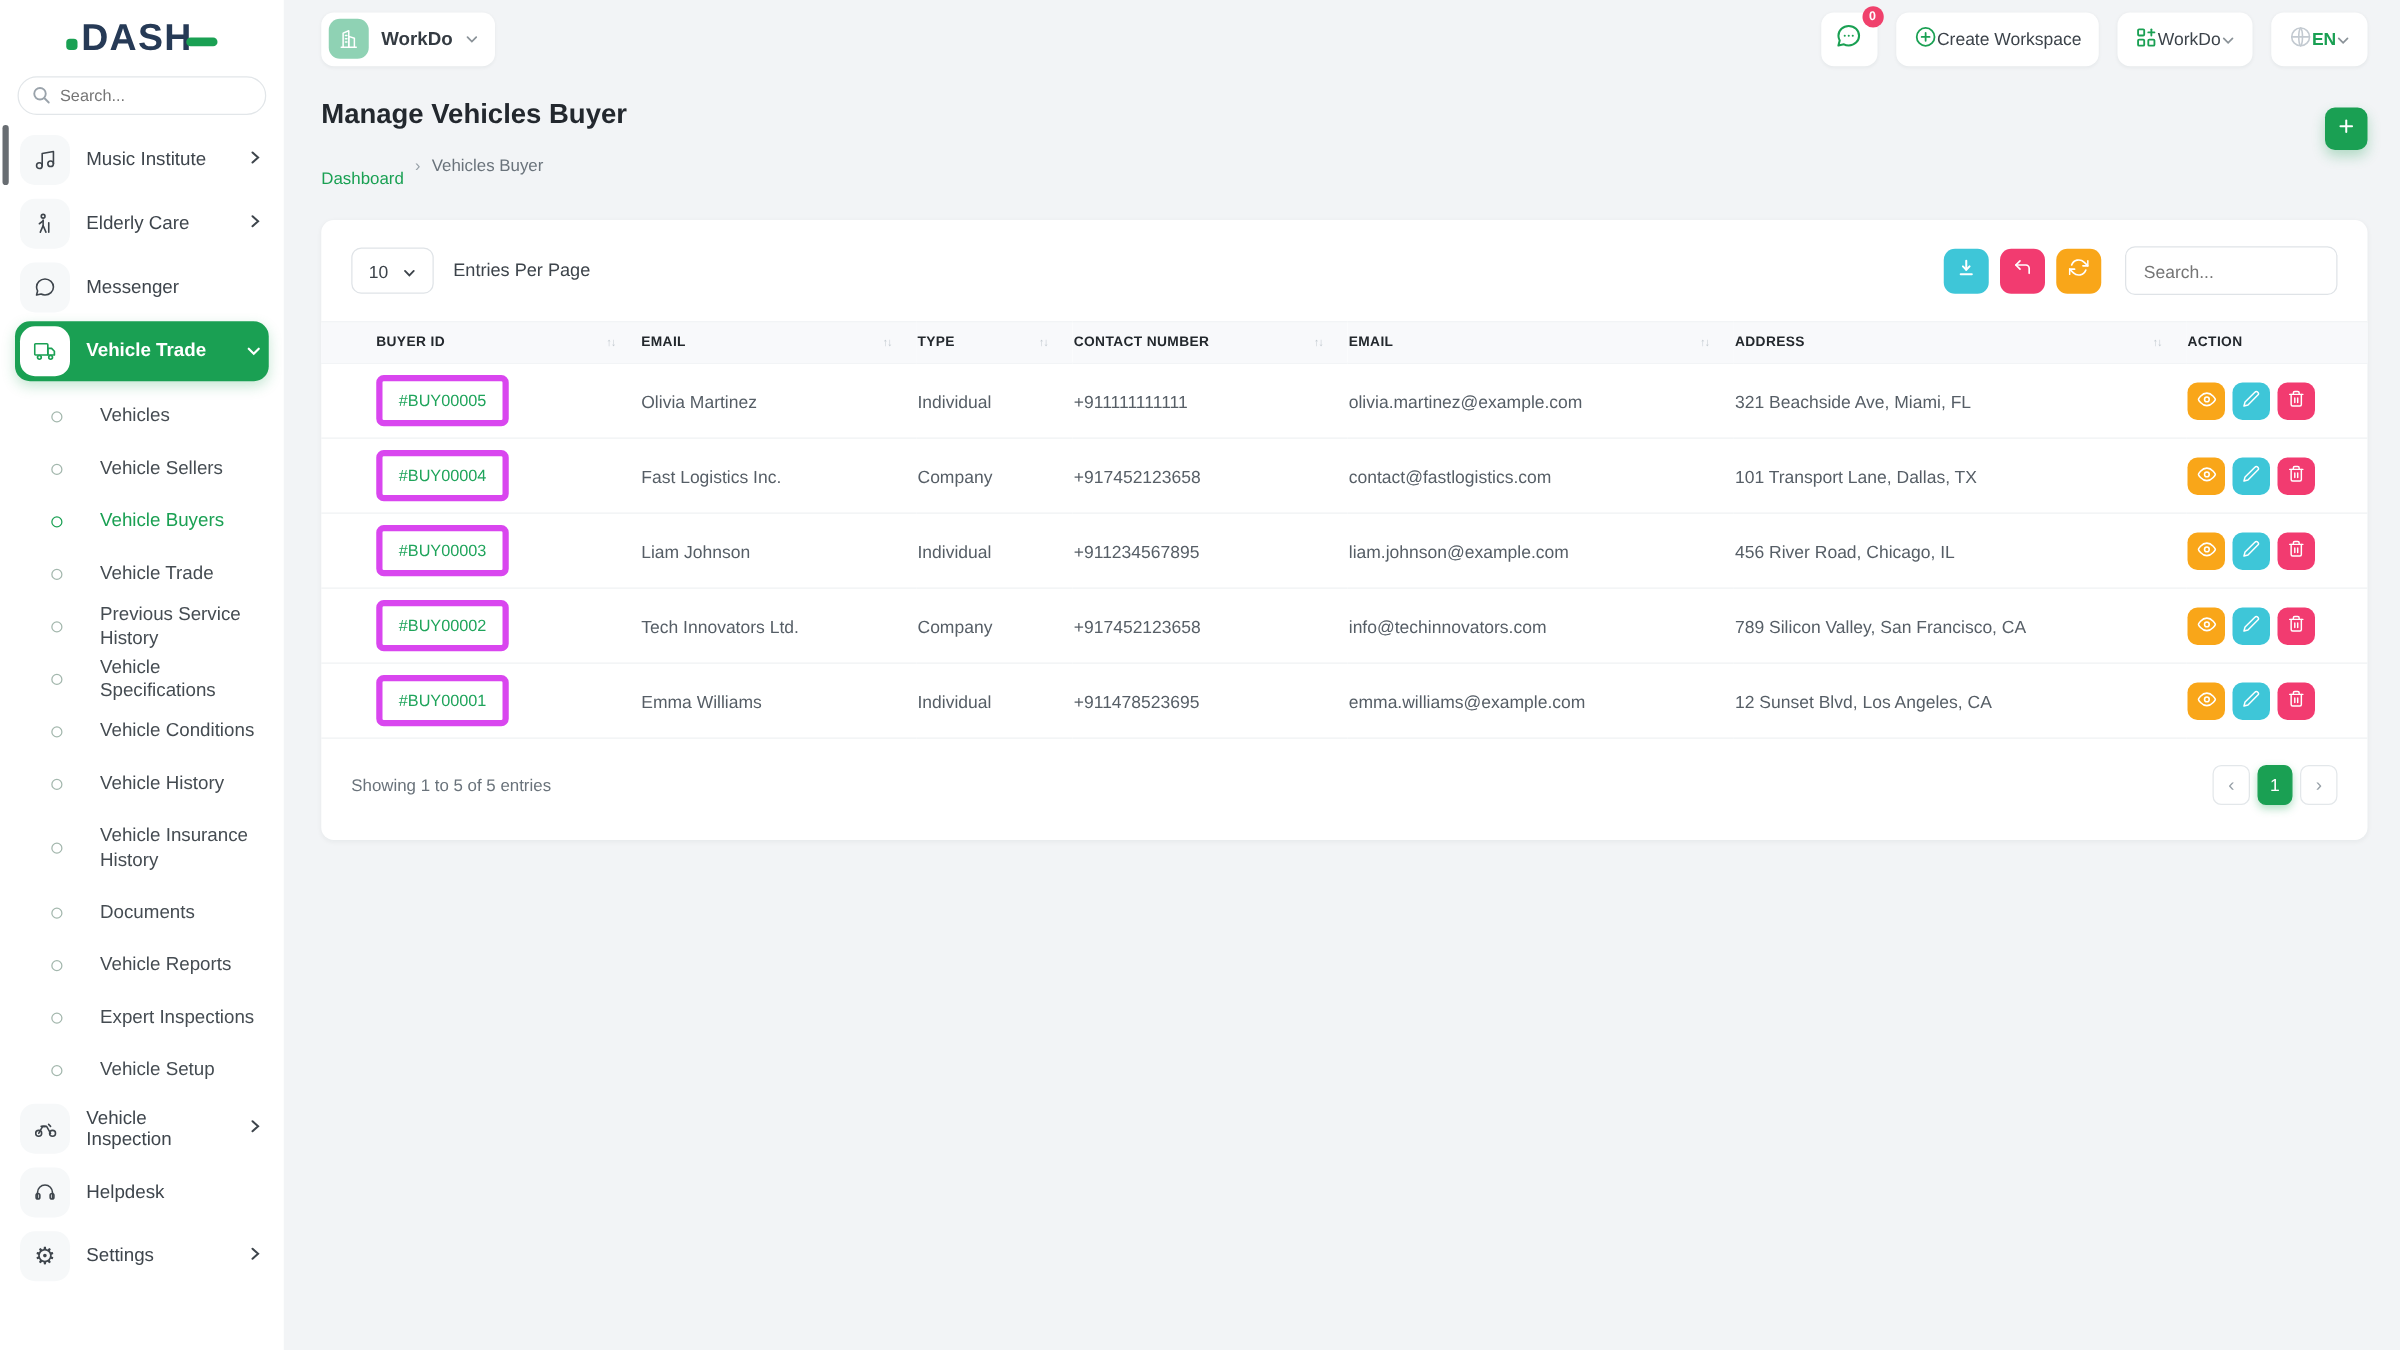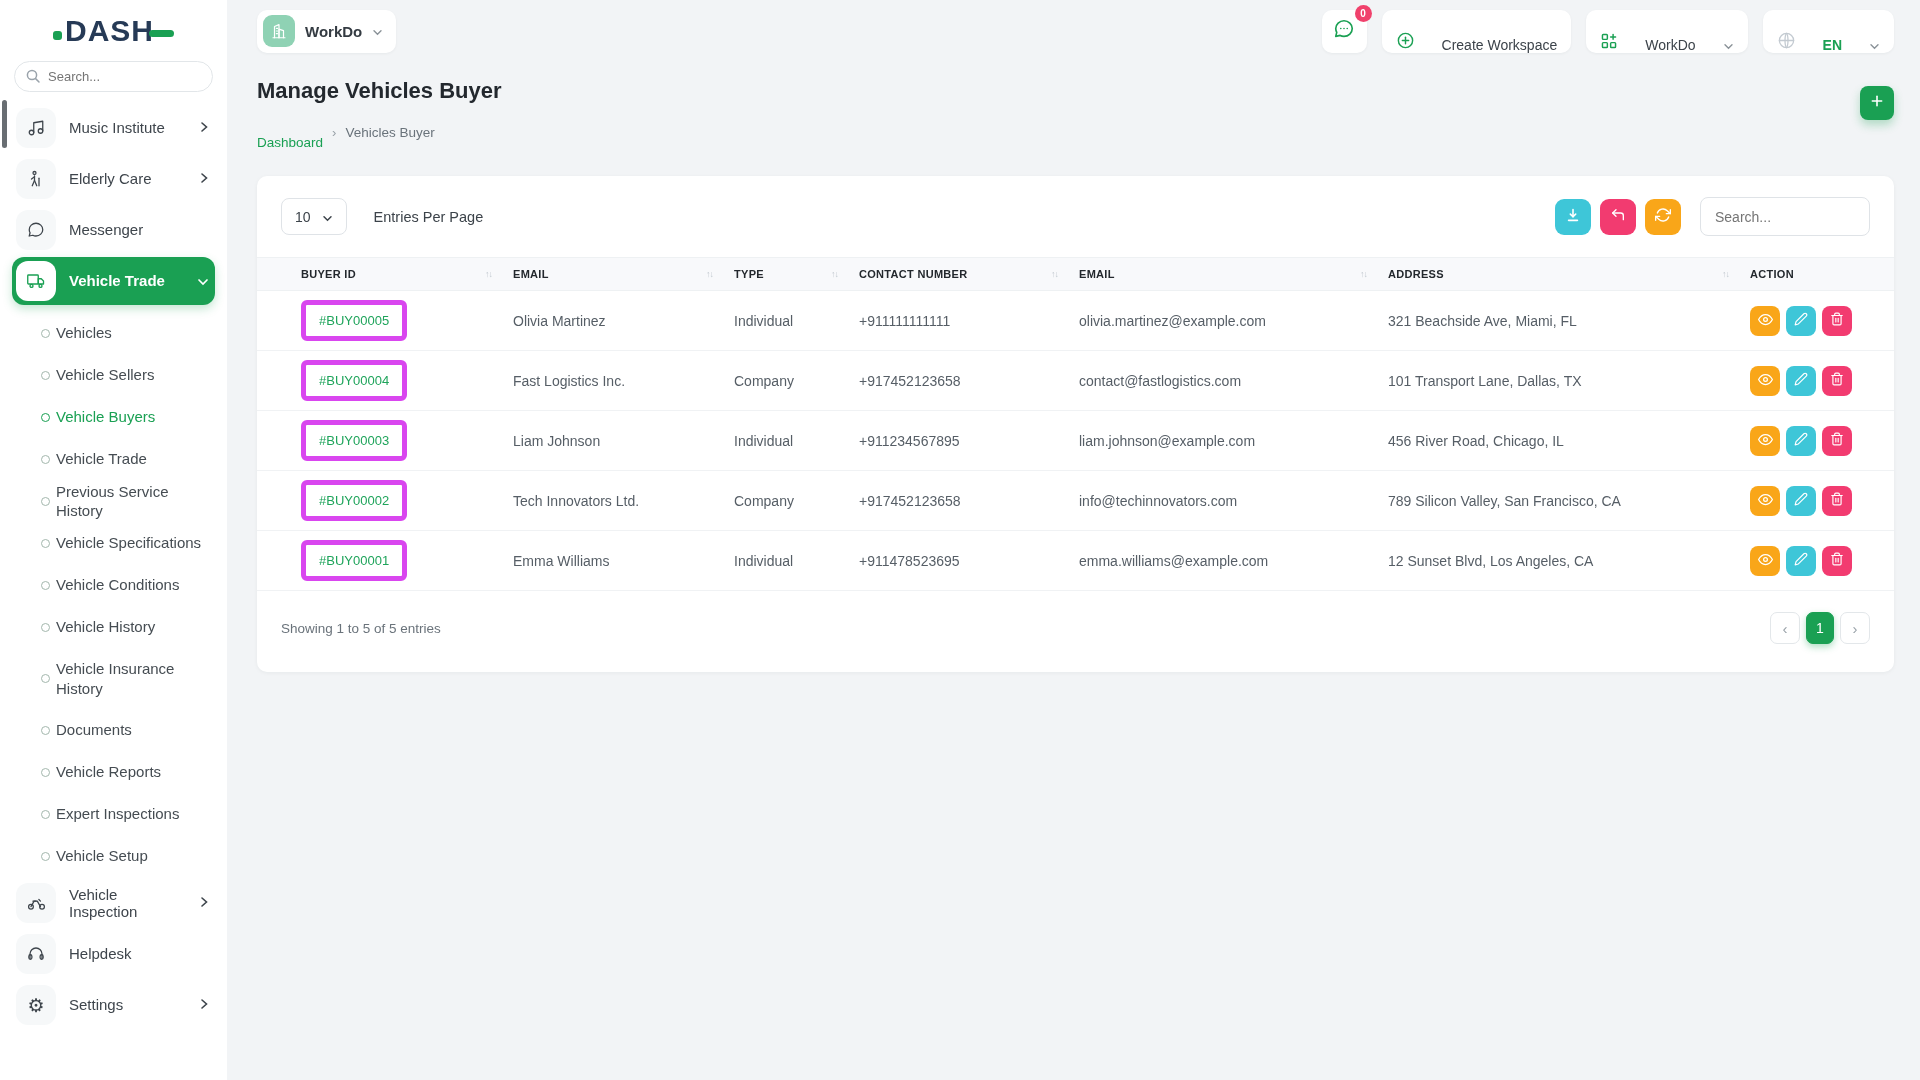--- a/index.html
+++ b/index.html
@@ -20,50 +20,50 @@
   .side-search input { width:100%; height:31px; border:1px solid #e2e6e9; border-radius:16px; padding:0 12px 0 33px; font-size:13px; color:#555; outline:none; }
   .side-search .mag { position:absolute; left:11px; top:7px; }
   .nav { padding:0 12px; }
   .nav-item { display:flex; align-items:center; gap:13px; padding:4px 6px 4px 4px; height:48px; border-radius:12px; cursor:pointer; margin-bottom:3px; }
   .icon-box { width:40px; height:40px; border-radius:12px; background:#f6f8f9; display:flex; align-items:center; justify-content:center; flex-shrink:0; }
   .nav-label { font-size:15px; color:#3e454c; font-weight:500; flex:1; line-height:1.15; }
   .nav-item.active { background:#1aa053; box-shadow:0 4px 10px rgba(26,160,83,.25); }
   .nav-item.active .icon-box { background:#fff; }
   .nav-item.active .nav-label { color:#fff; font-weight:700; }
   .sub-list { padding:4px 0 2px; }
-  .sub-item { display:flex; align-items:center; gap:6px; padding:0 6px 0 29px; min-height:42px; cursor:pointer; }
+  .sub-item { display:flex; align-items:center; gap:30px; padding:0 6px 0 29px; min-height:42px; cursor:pointer; }
   .sub-item.tall { min-height:61px; }
   .bullet { width:9px; height:9px; border:1.5px solid #a3b7ad; border-radius:50%; flex-shrink:0; }
   .sub-label { font-size:15px; color:#454c52; line-height:1.3; }
   .sub-item.active .bullet { border-color:#1aa053; }
   .sub-item.active .sub-label { color:#1aa053; }
   .gear-glyph { font-size:19px; color:#3e454c; line-height:1; }
   
   .main { flex:1; padding:0 26px 0 30px; }
   .topbar { display:flex; align-items:center; justify-content:space-between; margin-top:8px; height:46px; }
   .ws-pill { background:#fff; border-radius:10px; height:43px; display:flex; align-items:center; gap:10px; padding:0 13px 0 6px; box-shadow:0 1px 3px rgba(20,30,40,.05); cursor:pointer; }
   .ws-icon { width:32px; height:32px; border-radius:9px; background:#8fd2b4; display:flex; align-items:center; justify-content:center; }
   .ws-name { font-size:15px; color:#343b42; font-weight:600; }
   .top-right { display:flex; align-items:center; gap:15px; }
   .chat-btn { width:45px; height:43px; background:#fff; border-radius:10px; position:relative; display:flex; align-items:center; justify-content:center; cursor:pointer; box-shadow:0 1px 3px rgba(20,30,40,.05); }
   .notif-badge { position:absolute; top:-5px; right:-5px; min-width:17px; height:17px; padding:0 3px; background:#f0416c; color:#fff; border-radius:9px; font-size:10px; font-weight:700; display:flex; align-items:center; justify-content:center; }
-  .pill { background:#fff; height:43px; border-radius:10px; display:flex; align-items:flex-end; gap:27px; padding:0 14px; font-size:14px; color:#3c434a; cursor:pointer; box-shadow:0 1px 3px rgba(20,30,40,.05); }
+  .pill { background:#fff; height:43px; border-radius:10px; display:flex; align-items:center; gap:0; padding:0 14px; font-size:14px; color:#3c434a; cursor:pointer; box-shadow:0 1px 3px rgba(20,30,40,.05); }
   .pill .lang { color:#1aa053; font-weight:600; }
   
   .page-head { display:flex; justify-content:space-between; align-items:flex-start; margin-top:24px; }
   .page-title { font-size:22px; font-weight:700; color:#23282e; }
   .breadcrumb { margin-top:10px; font-size:13.5px; display:flex; gap:9px; align-items:center; }
   .bc-home { color:#1aa053; cursor:pointer;margin-top:21px; }
   .bc-sep { color:#98a1a8; font-size:13px; }
   .bc-cur { color:#6a737b; }
   .add-btn { width:34px; height:34px; border-radius:8px; background:#1aa053; display:flex; align-items:center; justify-content:center; cursor:pointer; margin-top:8px; box-shadow:0 5px 10px rgba(26,160,83,.3); }
   
   .card { background:#fff; border-radius:10px; margin-top:26px; box-shadow:0 1px 4px rgba(25,30,40,.05); }
   .card-controls { display:flex; justify-content:space-between; align-items:center; padding:21px 24px; }
-  .left-controls { display:flex; align-items:center; gap:27px; }
+  .left-controls { display:flex; align-items:center; gap:16px; }
   .select-box { border:1px solid #dfe3e7; border-radius:8px; height:37px; display:flex; align-items:center; gap:11px; padding:0 13px; font-size:14px; color:#3c434a; cursor:pointer; }
   .entries-label { font-size:14.5px; color:#3c434a; }
   .right-controls { display:flex; align-items:center; gap:9px; }
   .sq-btn { width:36px; height:36px; border-radius:9px; display:flex; align-items:center; justify-content:center; cursor:pointer; }
   .sq-cyan { background:#3ec6d8; } .sq-pink { background:#f23b70; } .sq-orange { background:#f9a619; }
   .table-search { margin-left:10px; }
   .table-search input { width:170px; height:39px; border:1px solid #dfe3e7; border-radius:8px; padding:0 14px; font-size:14px; color:#555; outline:none; }
   
   table { width:100%; border-collapse:collapse; table-layout:fixed; }
   thead th { background:#f8f9fb; border-top:1px solid #eef1f3; border-bottom:1px solid #eef1f3; font-size:11px; letter-spacing:.3px; color:#23282d; text-align:left; height:33px; position:relative; font-weight:700; cursor:pointer; }

